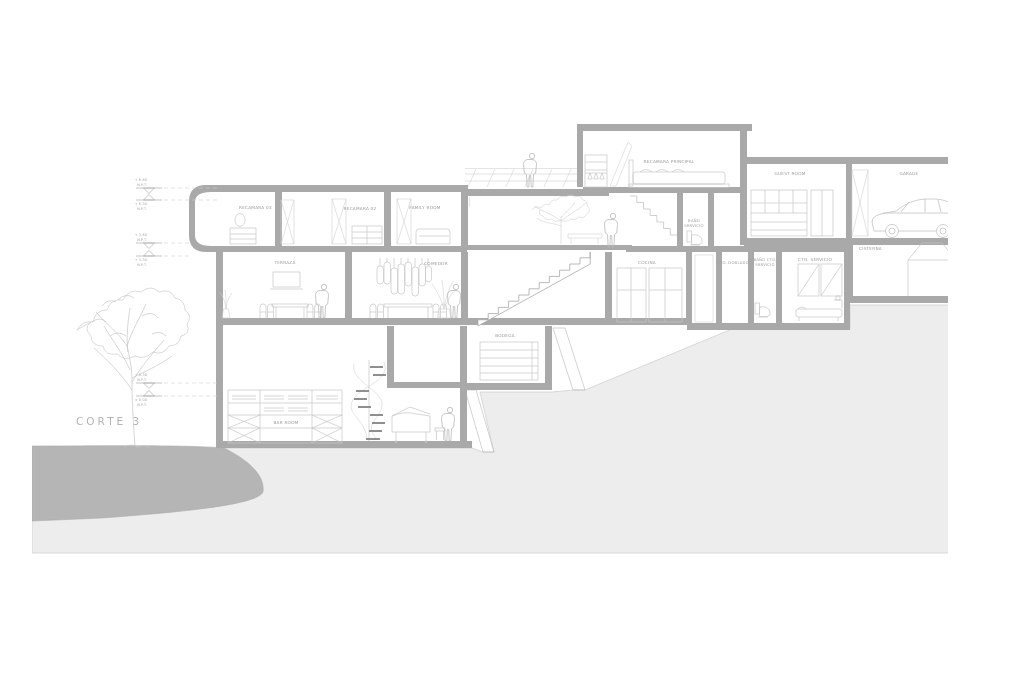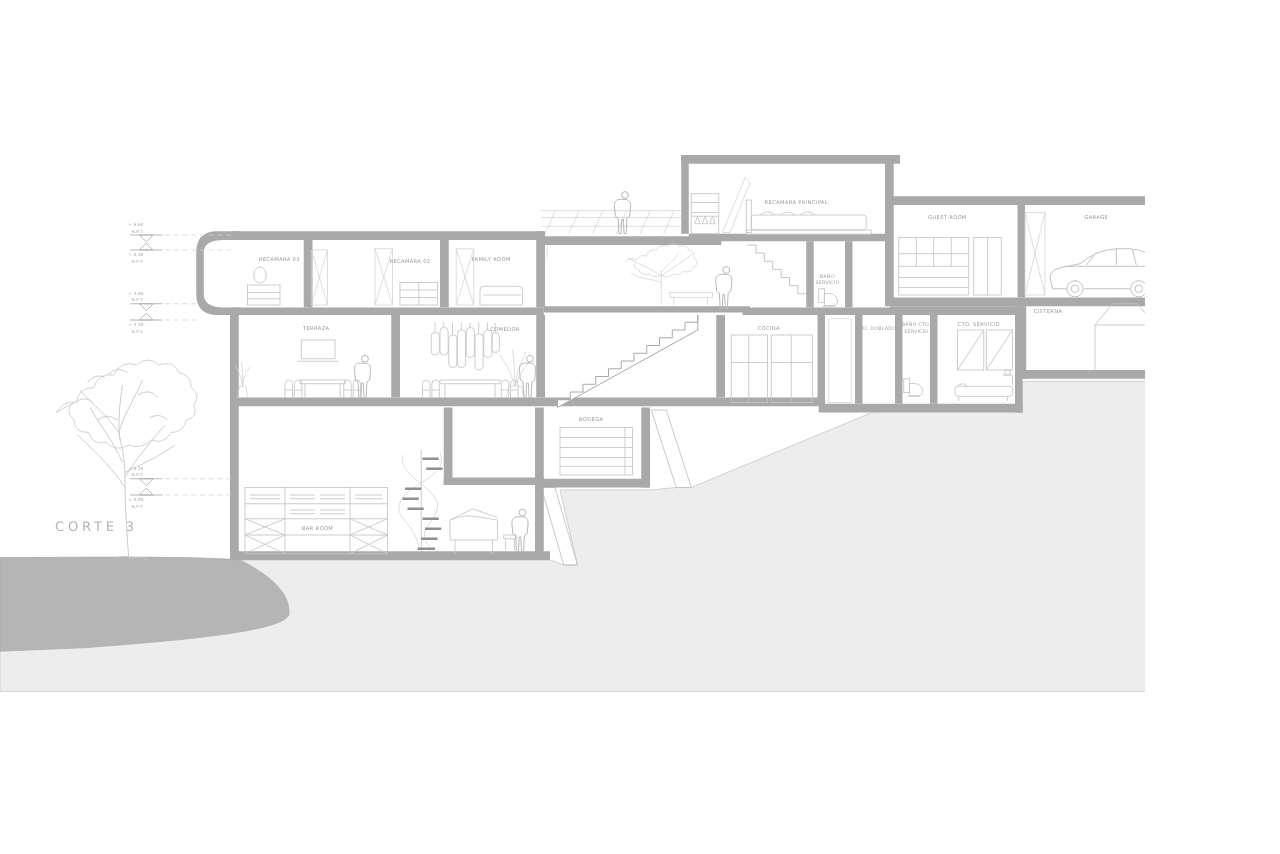--- a/index.html
+++ b/index.html
@@ -1,17 +1,17 @@
 <!DOCTYPE html>
 <html><head>
 <meta charset="utf-8">
 <style>
   html,body{margin:0;padding:0;background:#ffffff;}
   .canvas{position:relative;width:916px;height:683px;background:#ffffff;overflow:hidden;
-          font-family:"DejaVu Sans",sans-serif;}
+          font-family:"DejaVu Sans",sans-serif;margin-left:32px;}
   svg{display:block;}
   .rlabel{font-family:"DejaVu Sans",sans-serif;font-size:4.2px;fill:#999999;letter-spacing:.25px;}
   .rlabel-s{font-family:"DejaVu Sans",sans-serif;font-size:3.8px;fill:#9e9e9e;letter-spacing:.2px;}
   .mtext{font-family:"DejaVu Sans",sans-serif;font-size:3.4px;fill:#a6a6a6;letter-spacing:.15px;}
   .title{font-family:"DejaVu Sans",sans-serif;font-size:10.5px;fill:#b4b4b4;letter-spacing:3px;}
   .wall{fill:#a9a9a9;stroke:none;}
   .thin{stroke:#c6c6c6;stroke-width:.7;fill:none;}
   .thin2{stroke:#d2d2d2;stroke-width:.6;fill:none;}
 </style>
 </head>

